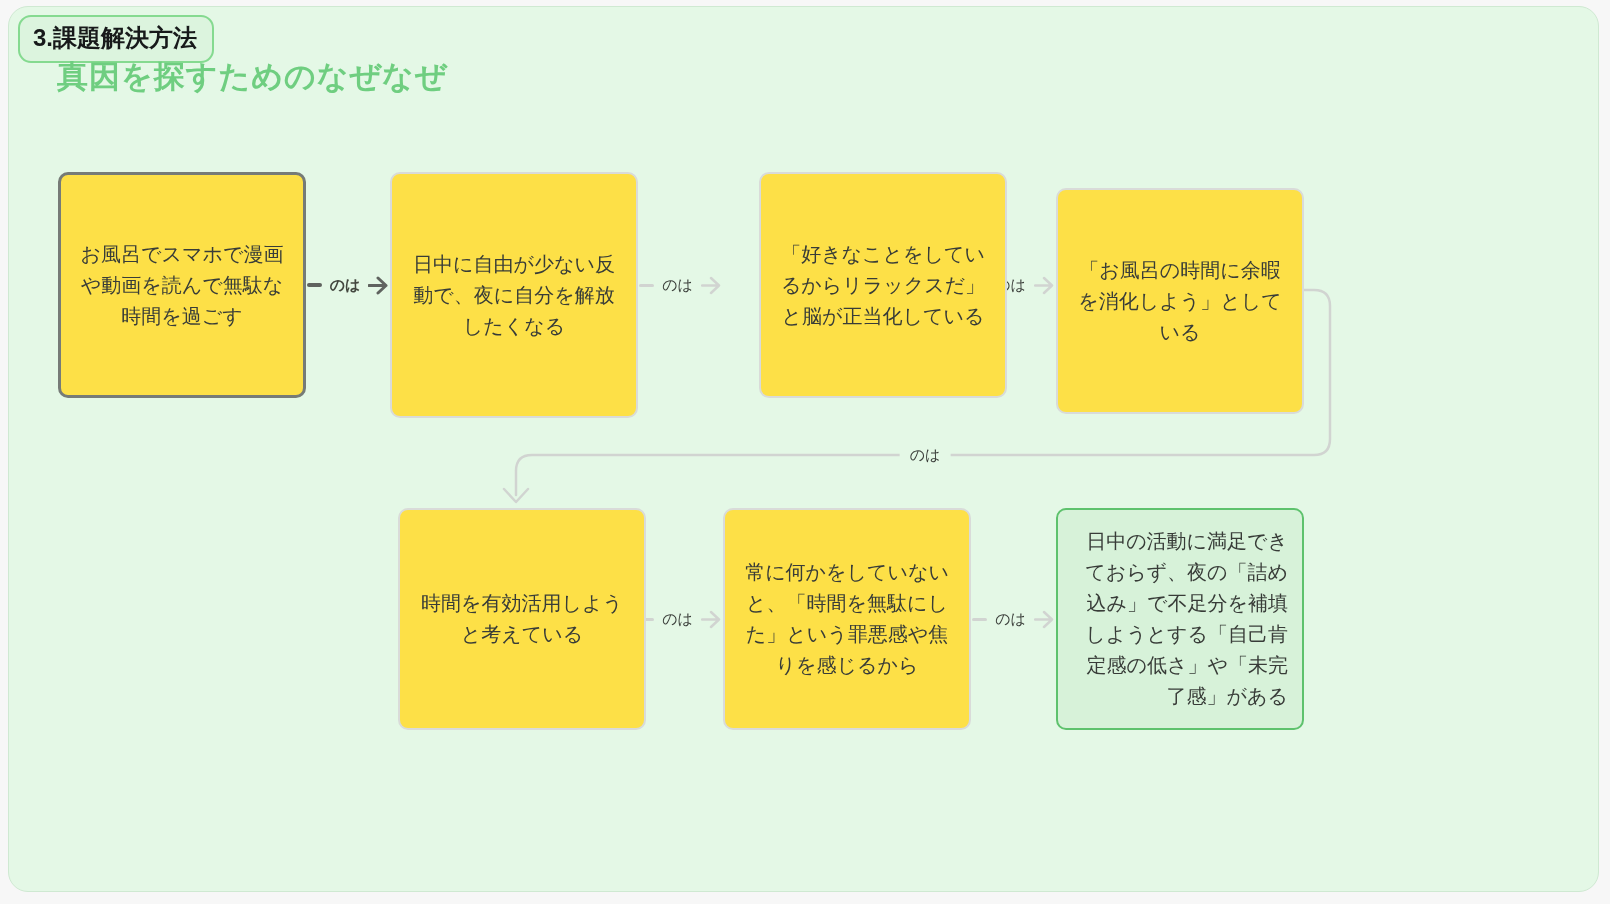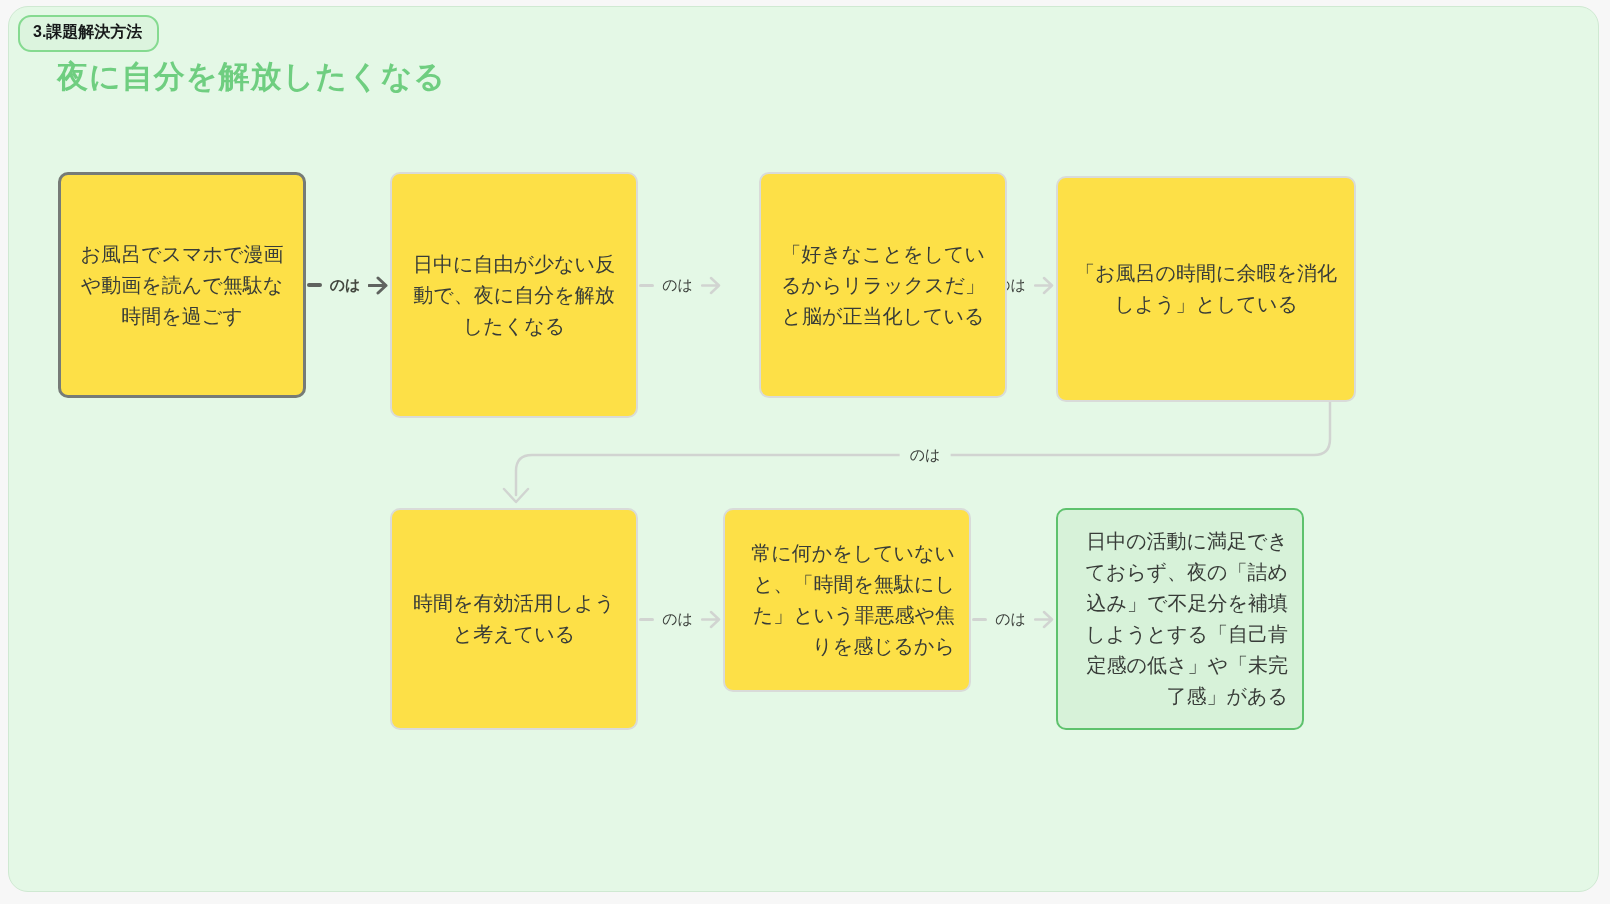--- a/index.html
+++ b/index.html
@@ -25,21 +25,21 @@
     z-index: 0;
   }
 
   .badge {
     position: absolute;
     left: 18px; top: 15px;
     padding: 5px 15px 7px 13px;
     background: #dcf4de;
     border: 2px solid #85da90;
     border-radius: 13px;
-    font-size: 16px;
+    font-size: 24px;
     font-weight: 700;
     color: #17191a;
     z-index: 3;
   }
 
   .title {
     position: absolute;
     left: 57px; top: 56px;
     font-size: 31px;
     font-weight: 700;
@@ -69,23 +69,23 @@
   .node.start { border: 3px solid #767b77; }
   .node.highlight {
     background: #d7f2d9;
     border: 2.5px solid #5ec26d;
     text-align: right;
   }
 
   .n1 { left: 58px;  top: 172px; width: 248px; height: 226px; }
   .n2 { left: 390px; top: 172px; width: 248px; height: 246px; }
   .n3 { left: 759px; top: 172px; width: 248px; height: 226px; }
-  .n4 { left: 1056px;top: 176px; width: 300px; height: 226px; }
-  .n5 { left: 390px; top: 508px; width: 248px; height: 222px; }
-  .n6 { left: 723px; top: 508px; width: 248px; height: 184px; text-align: right; }
+  .n4 { left: 1056px;top: 188px; width: 248px; height: 226px; }
+  .n5 { left: 398px; top: 508px; width: 248px; height: 222px; }
+  .n6 { left: 723px; top: 508px; width: 248px; height: 222px; }
   .n7 { left: 1056px;top: 508px; width: 248px; height: 222px; }
 
   
   .connector {
     position: absolute;
     height: 28px;
     display: flex;
     align-items: center;
     justify-content: space-between;
     z-index: 2;
@@ -149,21 +149,21 @@
   }
 </style>
 </head>
 <body>
 
 <div class="stage">
 
   <div class="board"></div>
 
   <div class="badge">3.課題解決方法</div>
-  <div class="title">夜に自分を解放したくなる</div>
+  <div class="title">真因を探すためのなぜなぜ</div>
 
   <svg class="wrap-svg" width="1610" height="904">
     <path d="M1304 290 L1314 290 Q1330 290 1330 306 L1330 439 Q1330 455 1314 455 L532 455 Q516 455 516 471 L516 495"></path>
     <path d="M504 489 L516 502 L528 489"></path>
   </svg>
   <div class="wrap-label">のは</div>
 
   <div class="node start n1">
     <span class="node-text">お風呂でスマホで漫画や動画を読んで無駄な時間を過ごす</span>
   </div>

